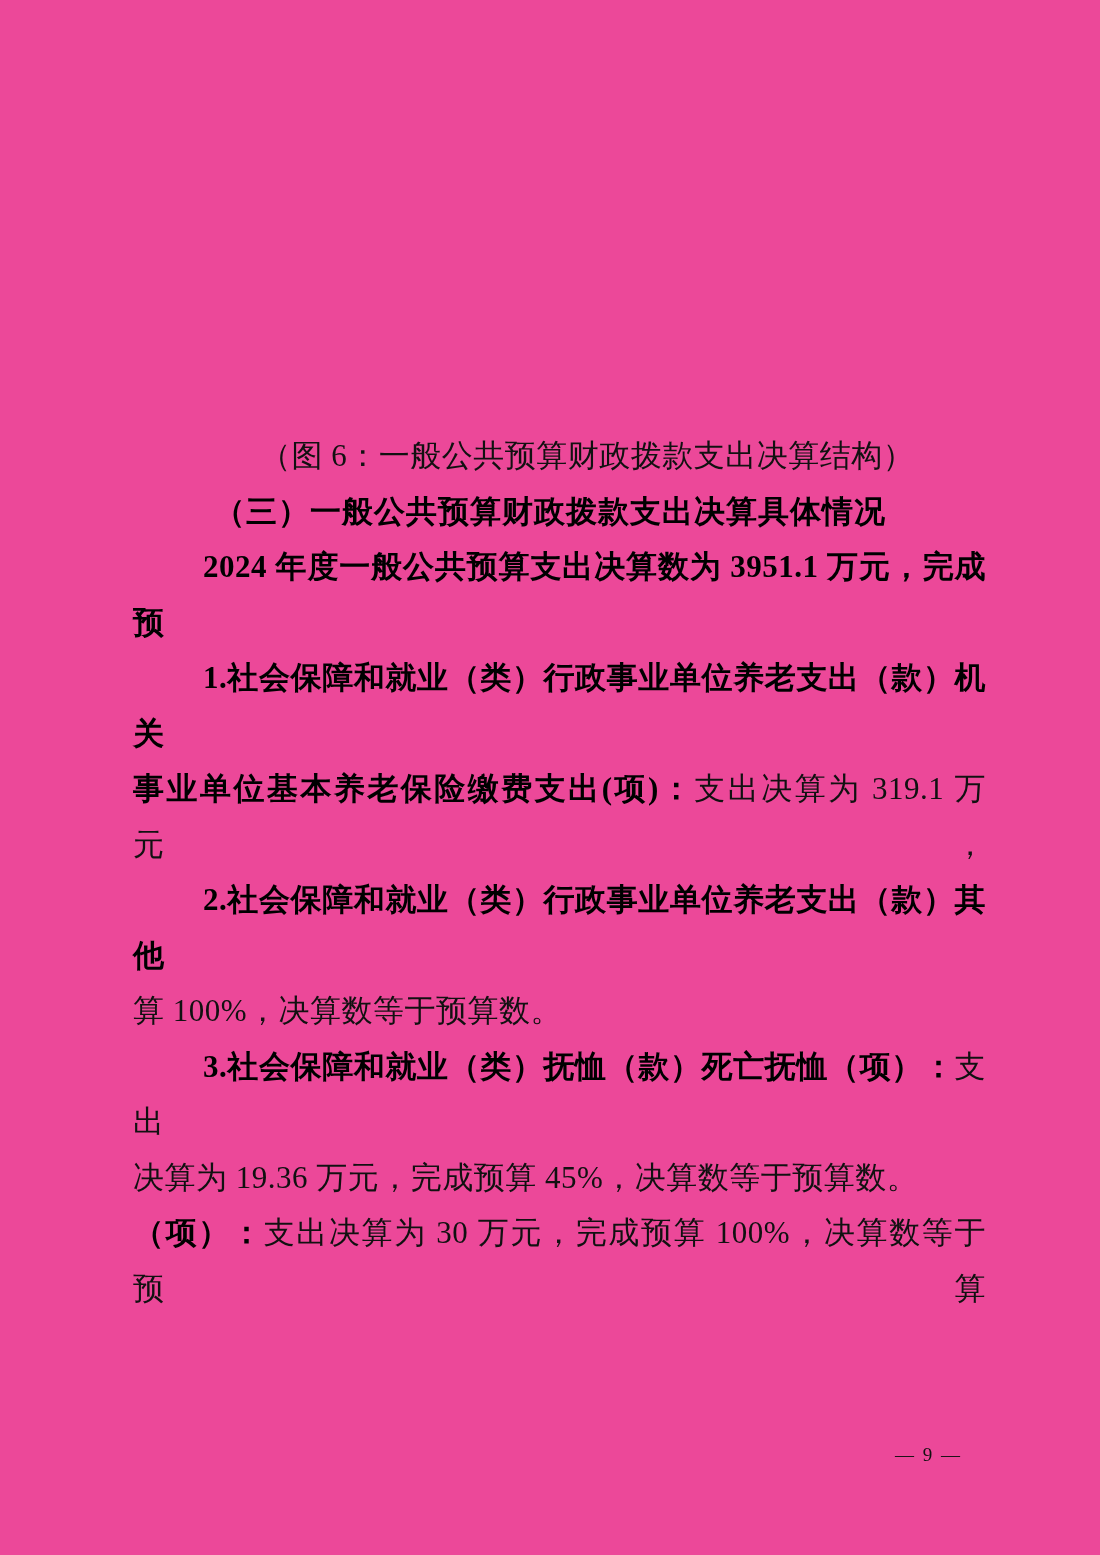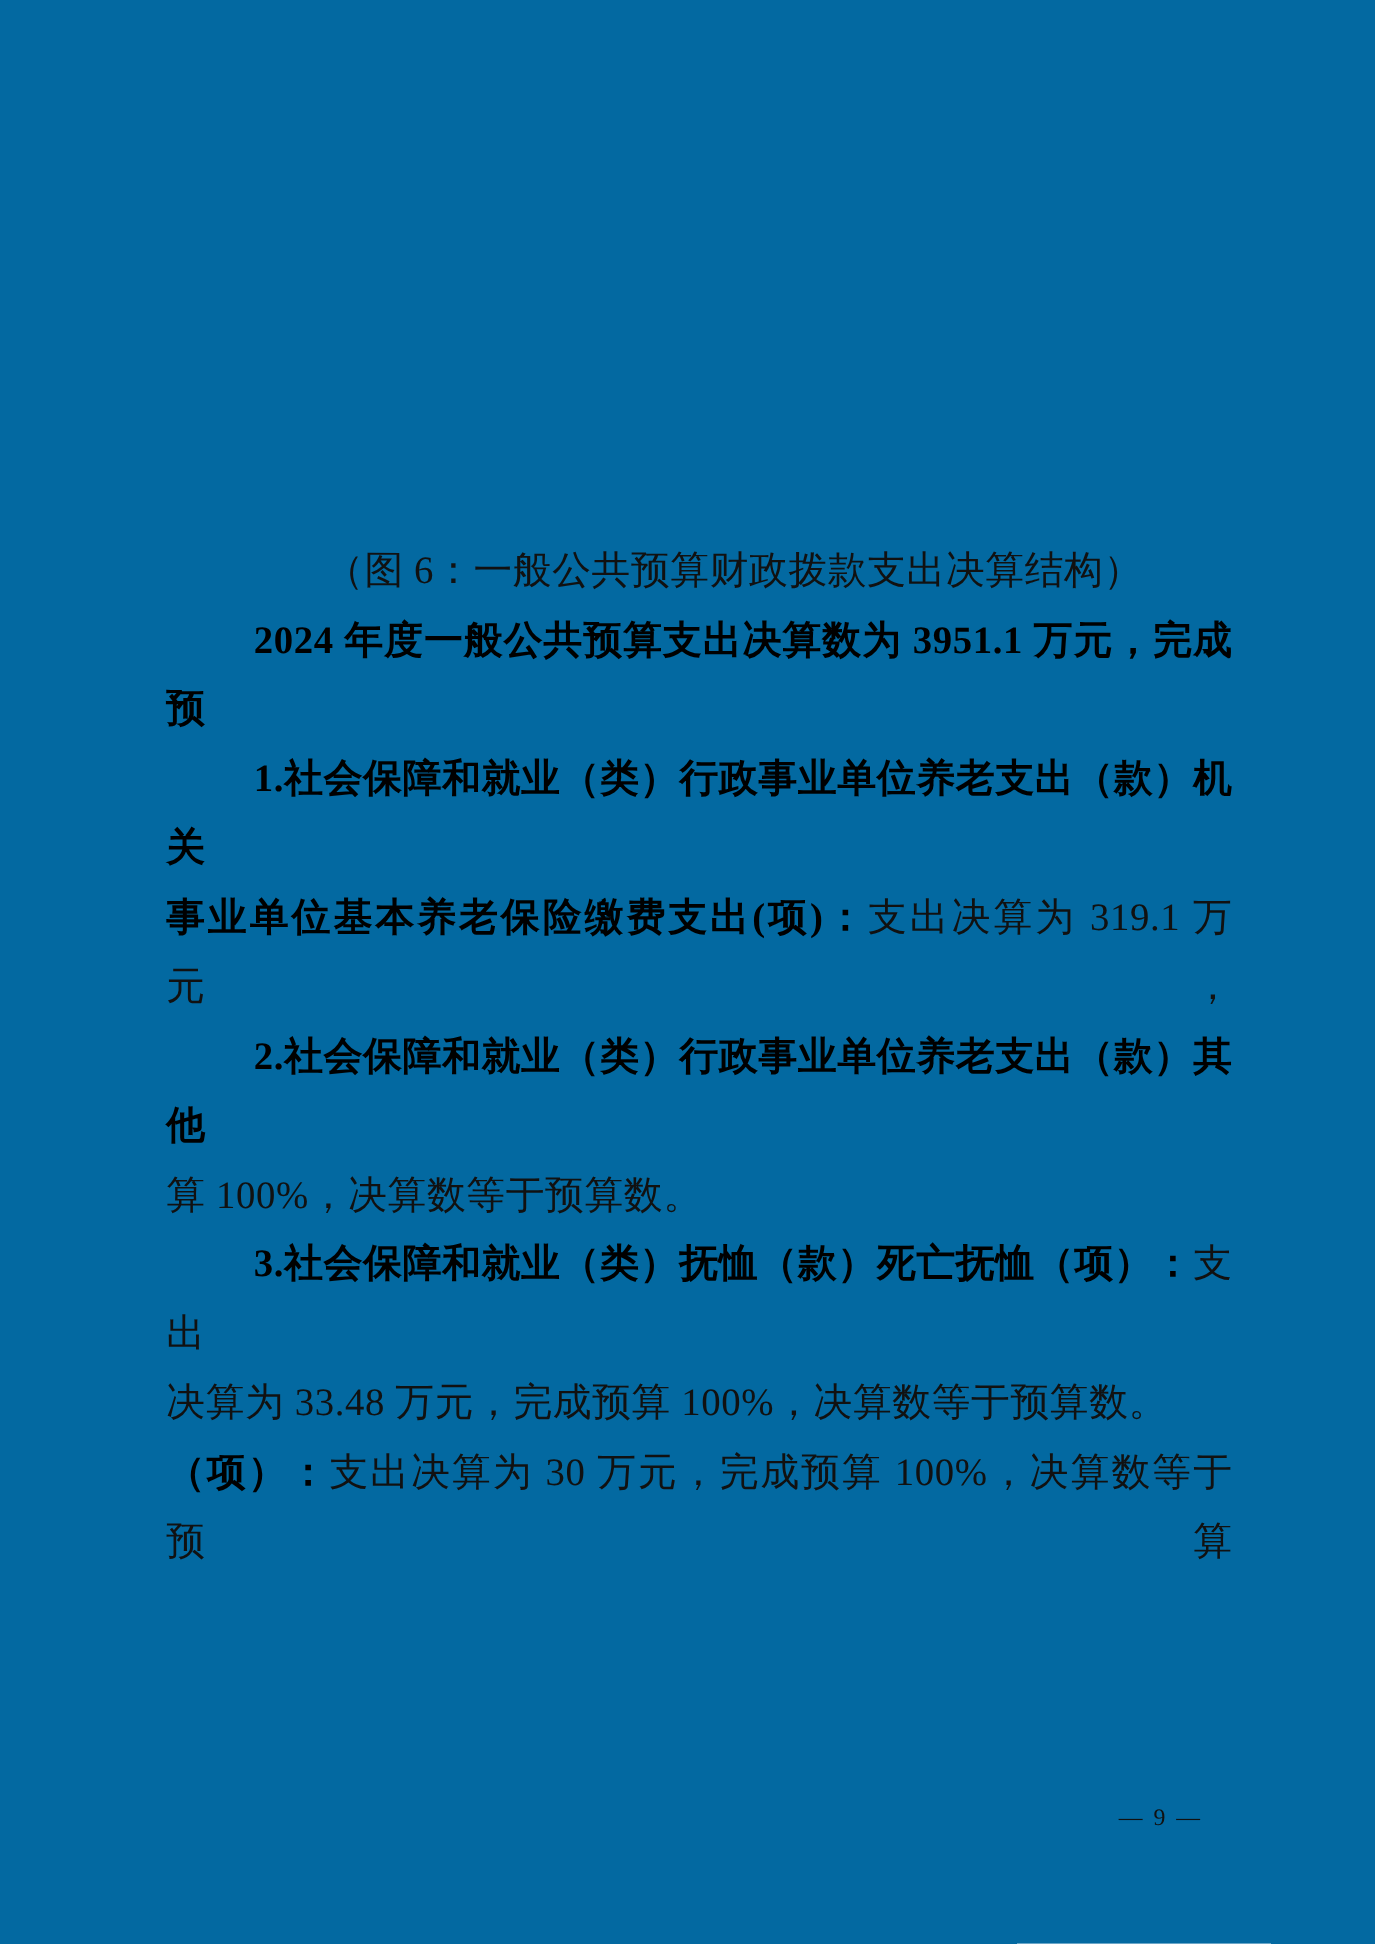--- a/index.html
+++ b/index.html
@@ -4,21 +4,21 @@
 <style>
   html, body {
     margin: 0;
     padding: 0;
     background: #ffffff;
   }
   .page {
     position: relative;
     width: 1100px;
     height: 1555px;
-    background: #0369a1;
+    background: #ec4899;
     overflow: hidden;
     font-family: "Liberation Serif", "DejaVu Serif", serif;
     color: #000000;
   }
   .text-block {
     position: absolute;
     left: 133px;
     top: 428px;
     width: 853px;
     font-size: 31px;
@@ -58,23 +58,24 @@
     letter-spacing: 2px;
     font-family: "Liberation Serif", "DejaVu Serif", serif;
   }
 </style>
 </head>
 <body>
 
 <div class="page">
   <div class="text-block" id="text-block">
       <div class="line role-caption"><span class="seg-light">（图 6：一般公共预算财政拨款支出决算结构）</span></div>
+      <div class="line role-heading"><span class="seg-bold">（三）一般公共预算财政拨款支出决算具体情况</span></div>
       <div class="line role-para-first justify-full"><span class="seg-bold">2024 年度一般公共预算支出决算数为 3951.1 万元，完成预</span></div>
       <div class="line role-para-first justify-full"><span class="seg-bold">1.社会保障和就业（类）行政事业单位养老支出（款）机关</span></div>
       <div class="line role-para-cont justify-full"><span class="seg-bold">事业单位基本养老保险缴费支出(项)：</span><span class="seg-light">支出决算为 319.1 万元，</span></div>
       <div class="line role-para-first justify-full"><span class="seg-bold">2.社会保障和就业（类）行政事业单位养老支出（款）其他</span></div>
       <div class="line role-para-cont"><span class="seg-light">算 100%，决算数等于预算数。</span></div>
       <div class="line role-para-first justify-full"><span class="seg-bold">3.社会保障和就业（类）抚恤（款）死亡抚恤（项）：</span><span class="seg-light">支出</span></div>
-      <div class="line role-para-cont"><span class="seg-light">决算为 33.48 万元，完成预算 100%，决算数等于预算数。</span></div>
+      <div class="line role-para-cont"><span class="seg-light">决算为 19.36 万元，完成预算 45%，决算数等于预算数。</span></div>
       <div class="line role-para-cont justify-full"><span class="seg-bold">（项）：</span><span class="seg-light">支出决算为 30 万元，完成预算 100%，决算数等于预算</span></div>
     </div>
   <div class="page-number">— 9 —</div>
 </div>
 
 </body></html>

